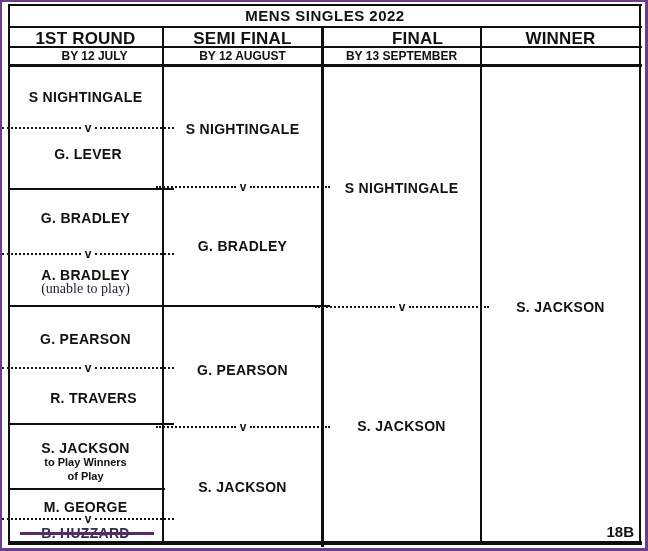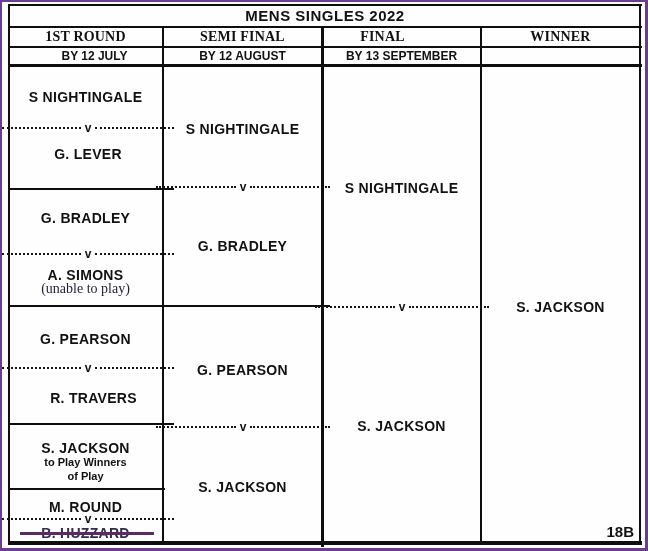--- a/index.html
+++ b/index.html
@@ -4,21 +4,21 @@
 <style>
   html,body{margin:0;padding:0;background:#e8e8e8;}
   .sheet{
     position:relative;width:648px;height:551px;background:#fefefe;
     font-family:"Liberation Sans",sans-serif;color:#111;overflow:hidden;
   }
   .edge{position:absolute;background:#6b3d91;}
   .hline,.vline{position:absolute;background:#0e0e0e;}
   .txt{position:absolute;text-align:center;font-weight:bold;color:#111;white-space:nowrap;}
   .title{font-size:15px;letter-spacing:.5px;}
-  .colhead{font-size:14px;letter-spacing:.2px;font-family:Liberation Serif, serif;}
+  .colhead{font-size:17px;letter-spacing:.2px;}
   .deadline{font-size:12px;}
   .name{font-size:14px;letter-spacing:.3px;}
   .subnote{font-size:11px;}
   .serifnote{font-family:"Liberation Serif",serif;font-weight:normal;font-size:14px;color:#1d1d38;}
   .withdrawn{color:#2d2d52;}
   .vs{position:absolute;display:flex;align-items:center;height:13px;}
   .vs .dots{flex:1;border-top:2px dotted #141414;height:0;}
   .vs .v{font-size:12px;font-weight:bold;padding:0 4px;line-height:10px;color:#111;}
   .strike{position:absolute;background:#5c2a62;}
   .pageref{font-size:15px;text-align:right;}
@@ -46,57 +46,57 @@
   <div class="vline" style="left:8px;top:4px;width:2px;height:541px;"></div>
   <div class="vline" style="left:639px;top:4px;width:2px;height:541px;"></div>
   <div class="vline" style="left:162px;top:26px;width:2px;height:519px;"></div>
   <div class="vline" style="left:321px;top:26px;width:3px;height:521px;"></div>
   <div class="vline" style="left:480px;top:26px;width:2px;height:519px;"></div>
 
   <div class="txt title" style="left:8px;top:7px;width:634px;">MENS SINGLES  2022</div>
 
   <div class="txt colhead" style="left:10px;top:29px;width:151px;">1ST ROUND</div>
   <div class="txt colhead" style="left:166px;top:29px;width:153px;">SEMI FINAL</div>
-  <div class="txt colhead" style="left:306px;top:29px;width:153px;">FINAL</div>
+  <div class="txt colhead" style="left:341px;top:29px;width:153px;">FINAL</div>
   <div class="txt colhead" style="left:484px;top:29px;width:153px;">WINNER</div>
 
   <div class="txt deadline" style="left:10px;top:49px;width:169px;">BY 12 JULY</div>
   <div class="txt deadline" style="left:166px;top:49px;width:153px;">BY 12 AUGUST</div>
   <div class="txt deadline" style="left:325px;top:49px;width:153px;">BY 13 SEPTEMBER</div>
 
   <div class="txt name" style="left:10px;top:89px;width:151px;">S NIGHTINGALE</div>
   <div class="vs" style="left:2px;top:121px;width:172px;">
     <span class="dots"></span>
       <span class="v">v</span>
       <span class="dots"></span>
   </div>
   <div class="txt name" style="left:10px;top:146px;width:156px;">G. LEVER</div>
 
   <div class="txt name" style="left:10px;top:210px;width:151px;">G. BRADLEY</div>
   <div class="vs" style="left:2px;top:247px;width:172px;">
     <span class="dots"></span>
       <span class="v">v</span>
       <span class="dots"></span>
   </div>
-  <div class="txt name" style="left:10px;top:267px;width:151px;">A. SIMONS</div>
+  <div class="txt name" style="left:10px;top:267px;width:151px;">A. BRADLEY</div>
   <div class="txt serifnote" style="left:10px;top:281px;width:151px;">(unable to play)</div>
 
   <div class="txt name" style="left:10px;top:331px;width:151px;">G. PEARSON</div>
   <div class="vs" style="left:2px;top:361px;width:172px;">
     <span class="dots"></span>
       <span class="v">v</span>
       <span class="dots"></span>
   </div>
   <div class="txt name" style="left:10px;top:390px;width:167px;">R. TRAVERS</div>
 
   <div class="txt name" style="left:10px;top:440px;width:151px;">S. JACKSON</div>
   <div class="txt subnote" style="left:10px;top:456px;width:151px;">to Play Winners</div>
   <div class="txt subnote" style="left:10px;top:470px;width:151px;">of Play</div>
 
-  <div class="txt name" style="left:10px;top:499px;width:151px;">M. ROUND</div>
+  <div class="txt name" style="left:10px;top:499px;width:151px;">M. GEORGE</div>
   <div class="vs" style="left:2px;top:512px;width:172px;">
     <span class="dots"></span>
       <span class="v">v</span>
       <span class="dots"></span>
   </div>
   <div class="txt name withdrawn" style="left:10px;top:525px;width:151px;">B. HUZZARD</div>
   <div class="strike" style="left:20px;top:532px;width:134px;height:3px;"></div>
 
   <div class="txt name" style="left:166px;top:121px;width:153px;">S NIGHTINGALE</div>
   <div class="vs" style="left:156px;top:180px;width:174px;">

